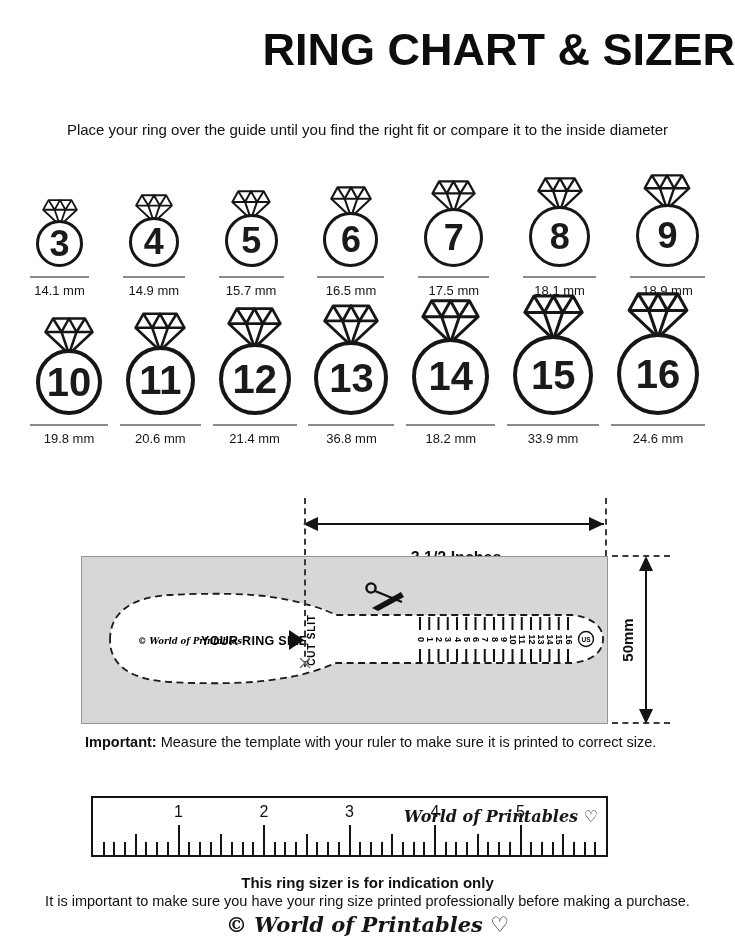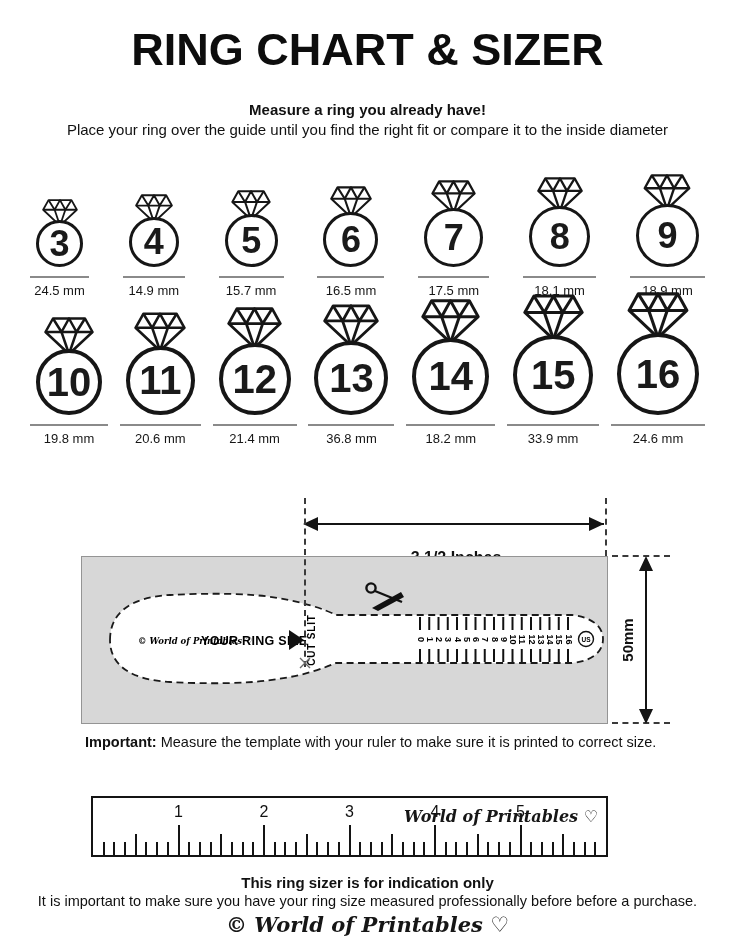--- a/index.html
+++ b/index.html
@@ -2,21 +2,21 @@
 <html><head>
 <meta charset="utf-8">
 <style>
   html,body{margin:0;padding:0;background:#fff;}
   .page{
     position:relative;width:735px;height:951px;background:#ffffff;overflow:hidden;
     font-family:"Liberation Sans","DejaVu Sans",sans-serif;color:#111;
   }
   .abs{position:absolute;}
   
-  .title{top:24px;left:0;width:735px;text-align:center;font-size:45px;font-weight:900;letter-spacing:0px;color:#0d0d0d;}
+  .title{top:24px;left:0;width:735px;text-align:right;font-size:45px;font-weight:900;letter-spacing:0px;color:#0d0d0d;}
   .lead{top:101px;left:0;width:735px;text-align:center;font-size:15px;font-weight:bold;}
   .sublead{top:121px;left:0;width:735px;text-align:center;font-size:15px;}
   
   .ringrow{left:30px;width:675px;display:flex;justify-content:space-between;align-items:flex-end;}
   #ring-row-1{top:168px;height:130px;}
   #ring-row-2{top:302px;height:144px;}
   .ring{display:flex;flex-direction:column;align-items:center;}
   .ring svg.dia{display:block;margin-bottom:-7px;}
   .circ{background:#fff;border-radius:50%;display:flex;align-items:center;justify-content:center;
         font-weight:600;color:#1a1a1a;box-sizing:border-box;z-index:1;}
@@ -61,35 +61,34 @@
   
   svg text{font-family:"Liberation Sans","DejaVu Sans",sans-serif;}
   .script-sm{font-family:"DejaVu Serif",serif;font-style:italic;font-weight:bold;}
 </style>
 </head>
 <body>
 
 <div class="page">
 
   <div class="abs title">RING CHART &amp; SIZER</div>
-  <div class="abs lead">Measure a ring you already have!</div>
   <div class="abs sublead">Place your ring over the guide until you find the right fit or compare it to the inside diameter</div>
 
   <div class="abs ringrow row1" id="ring-row-1">
       <div class="ring">
         <svg class="dia" width="36" height="28" viewBox="0 0 100 78">
           <polygon fill="none" stroke="#161616" stroke-width="5" stroke-linejoin="round" points="18,3 82,3 97,30 50,74 3,30"></polygon>
           <line fill="none" stroke="#161616" stroke-width="5" stroke-linejoin="round" x1="3" y1="30" x2="97" y2="30"></line>
           <polyline fill="none" stroke="#161616" stroke-width="5" stroke-linejoin="round" points="18,3 35,30 50,3 65,30 82,3"></polyline>
           <line fill="none" stroke="#161616" stroke-width="5" stroke-linejoin="round" x1="35" y1="30" x2="50" y2="74"></line>
           <line fill="none" stroke="#161616" stroke-width="5" stroke-linejoin="round" x1="65" y1="30" x2="50" y2="74"></line>
         </svg>
         <div class="circ" style="width: 47px; height: 47px;">3</div>
         <div class="uline" style="width: 59px;"></div>
-        <div class="mm">24.5 mm</div>
+        <div class="mm">14.1 mm</div>
       </div>
       <div class="ring">
         <svg class="dia" width="38" height="30" viewBox="0 0 100 78">
           <polygon fill="none" stroke="#161616" stroke-width="5" stroke-linejoin="round" points="18,3 82,3 97,30 50,74 3,30"></polygon>
           <line fill="none" stroke="#161616" stroke-width="5" stroke-linejoin="round" x1="3" y1="30" x2="97" y2="30"></line>
           <polyline fill="none" stroke="#161616" stroke-width="5" stroke-linejoin="round" points="18,3 35,30 50,3 65,30 82,3"></polyline>
           <line fill="none" stroke="#161616" stroke-width="5" stroke-linejoin="round" x1="35" y1="30" x2="50" y2="74"></line>
           <line fill="none" stroke="#161616" stroke-width="5" stroke-linejoin="round" x1="65" y1="30" x2="50" y2="74"></line>
         </svg>
         <div class="circ" style="width: 50px; height: 50px;">4</div>
@@ -394,16 +393,16 @@
       <div class="tick" style="left: 490.625px; height: 13px;"></div>
       <div class="tick" style="left: 501.312px; height: 13px;"></div>
       <div class="rnum" style="left: 85.5px;">1</div>
       <div class="rnum" style="left: 171px;">2</div>
       <div class="rnum" style="left: 256.5px;">3</div>
       <div class="rnum" style="left: 342px;">4</div>
       <div class="rnum" style="left: 427.5px;">5</div>
     </div>
 
   <div class="abs" id="footer-heading">This ring sizer is for indication only</div>
-  <div class="abs" id="footer-text">It is important to make sure you have your ring size measured professionally before before a purchase.</div>
+  <div class="abs" id="footer-text">It is important to make sure you have your ring size printed professionally before making a purchase.</div>
   <div class="abs" id="footer-brand">© World of Printables ♡</div>
 
 </div>
 
 </body></html>

